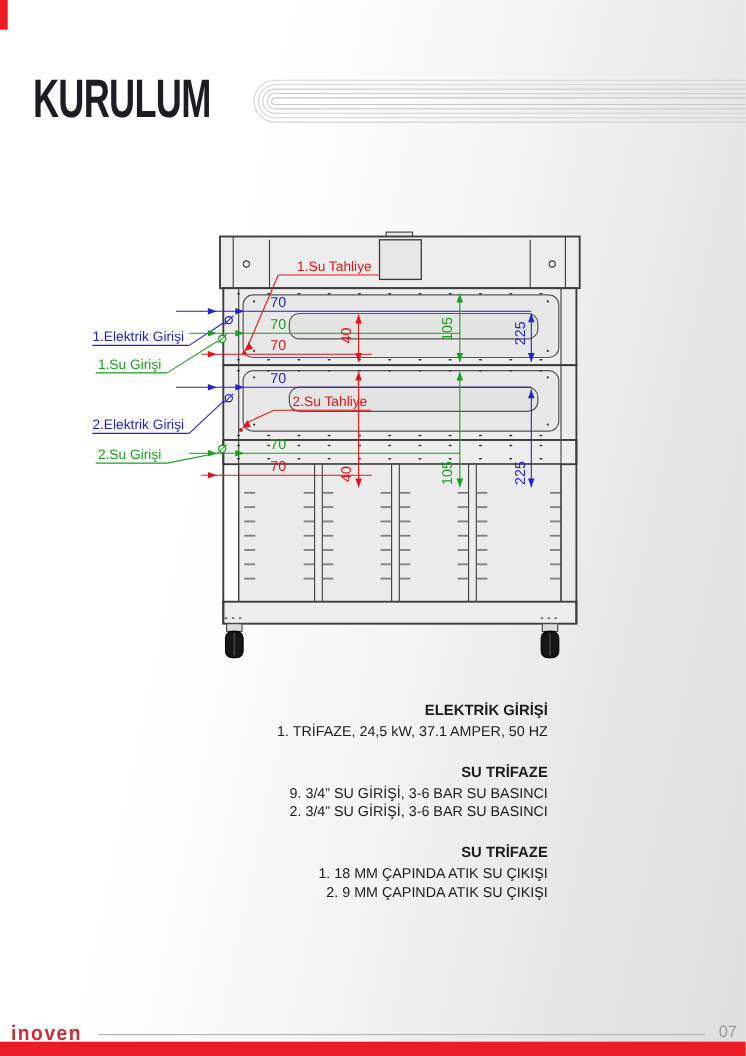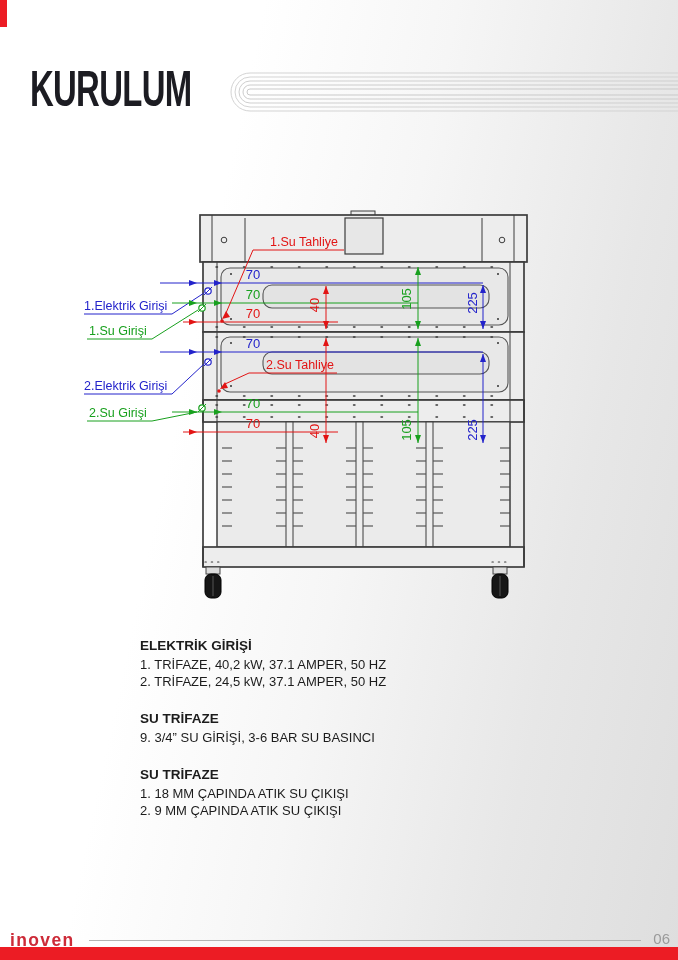--- a/index.html
+++ b/index.html
@@ -10,21 +10,21 @@
   }
   .corner-bar{position:absolute;left:0;top:0;width:7px;height:27px;background:#ec1c24;}
   .bottom-bar{position:absolute;left:0;bottom:0;width:678px;height:13px;background:#ec1c24;}
   .page-title{
     position:absolute;left:30px;top:60px;margin:0;
     font-size:47px;font-weight:bold;color:#1c1c22;letter-spacing:-1px;
     transform:scale(0.70,1.05);transform-origin:left top;white-space:nowrap;
   }
   .swirl{position:absolute;right:0;top:72px;width:448px;height:40px;overflow:hidden;}
   .diagram{position:absolute;left:80px;top:203px;width:462px;height:407px;}
-  .specs{position:absolute;left:140px;top:638px;width:330px;color:#1c1c1c;}
+  .specs{position:absolute;left:168px;top:638px;width:330px;color:#1c1c1c;text-align:right;}
   .spec-block{margin-bottom:21px;}
   .spec-heading{font-weight:bold;font-size:13.5px;margin:0 0 3px 0;}
   .spec-item{font-size:13px;line-height:17px;margin:0;}
   .footer-line{position:absolute;left:89px;top:940px;width:552px;height:1px;background:#b3b3b3;}
   .brand{
     position:absolute;left:10px;top:929px;margin:0;
     color:#cd2b38;font-size:19px;font-weight:bold;letter-spacing:1.5px;
     transform:scale(0.92,1.0);transform-origin:left top;
   }
   .page-number{position:absolute;right:8px;top:930px;color:#9a9a9a;font-size:15px;}
@@ -226,30 +226,30 @@
     <text class="dim" x="253" y="318" text-anchor="middle" stroke="none">70</text>
     <text class="dim" x="253" y="428" text-anchor="middle" stroke="none">70</text>
     <text class="dim" transform="translate(319,305) rotate(-90)" text-anchor="middle" stroke="none">40</text>
     <text class="dim" transform="translate(319,431) rotate(-90)" text-anchor="middle" stroke="none">40</text>
   </g>
 </svg>
 
 <div class="specs">
   <div class="spec-block">
     <p class="spec-heading">ELEKTRİK GİRİŞİ</p>
-    <p class="spec-item">1. TRİFAZE, 40,2 kW, 37.1 AMPER, 50 HZ</p>
-    <p class="spec-item">2. TRİFAZE, 24,5 kW, 37.1 AMPER, 50 HZ</p>
+    <p class="spec-item">1. TRİFAZE, 24,5 kW, 37.1 AMPER, 50 HZ</p>
   </div>
   <div class="spec-block">
     <p class="spec-heading">SU TRİFAZE</p>
     <p class="spec-item">9. 3/4” SU GİRİŞİ, 3-6 BAR SU BASINCI</p>
+    <p class="spec-item">2. 3/4” SU GİRİŞİ, 3-6 BAR SU BASINCI</p>
   </div>
   <div class="spec-block">
     <p class="spec-heading">SU TRİFAZE</p>
     <p class="spec-item">1. 18 MM ÇAPINDA ATIK SU ÇIKIŞI</p>
     <p class="spec-item">2. 9 MM ÇAPINDA ATIK SU ÇIKIŞI</p>
   </div>
 </div>
 
 <div class="footer-line"></div>
 <p class="brand">inoven</p>
-<div class="page-number">06</div>
+<div class="page-number">07</div>
 <div class="bottom-bar"></div>
 
 </body></html>

